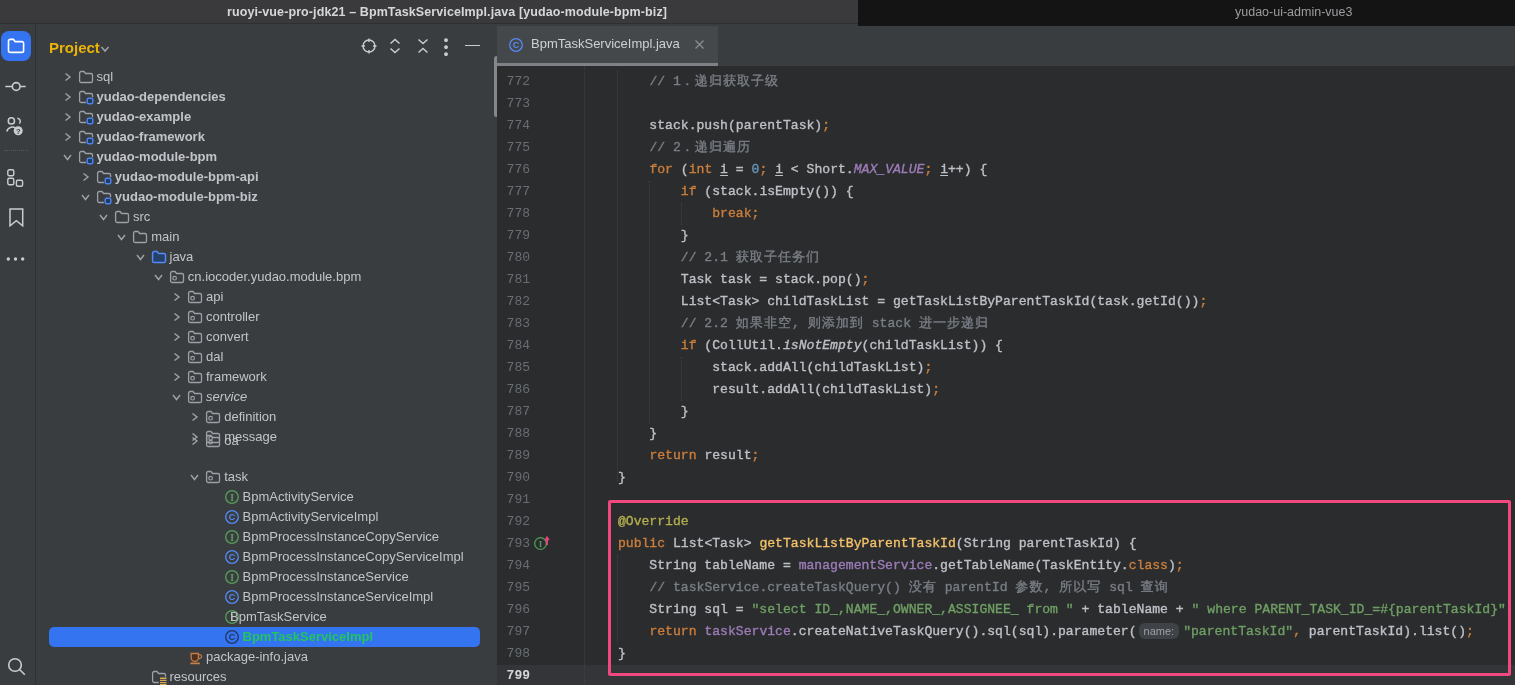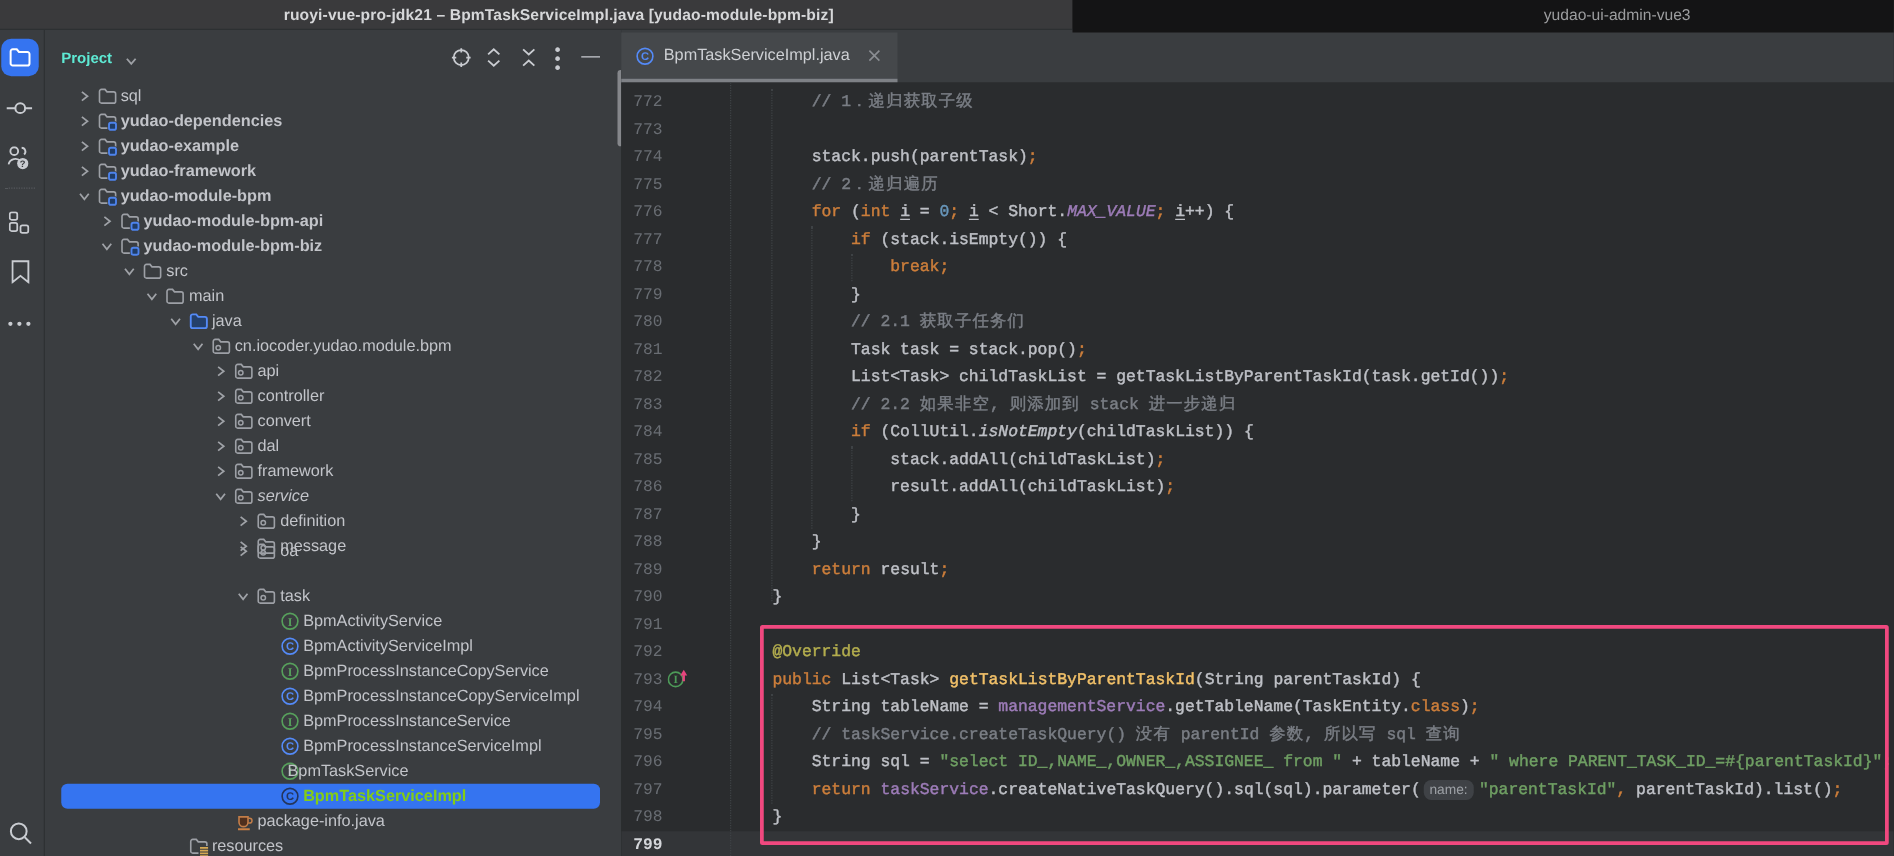--- a/index.html
+++ b/index.html
@@ -75,21 +75,21 @@
 <circle cx="2.3" cy="3" r="1.7"></circle>
       <circle cx="9.5" cy="3" r="1.7"></circle>
       <circle cx="16.7" cy="3" r="1.7"></circle>
     </svg>
 <svg class="abs" style="left:7px;top:634px" width="19" height="19" viewBox="0 0 19 19" fill="none" stroke="#c9ccd1" stroke-width="1.6">
 <circle cx="8" cy="8" r="6.3"></circle>
       <path d="M12.8 12.8 L17.8 17.8"></path>
     </svg>
 </div>
 <div class="abs" id="panel">
-<div class="abs" style="left:13px;top:16px;font-size:12px;font-weight:bold;color:#5eead4;">Project</div>
+<div class="abs" style="left:13px;top:16px;font-size:15px;font-weight:bold;color:#eab308;">Project</div>
 <svg class="abs" style="left:63px;top:21px" width="12" height="10" viewBox="0 0 12 10" fill="none" stroke="#9da0a5" stroke-width="1.5">
       <path d="M2.5 3 L6 7 L9.5 3"></path>
     </svg>
 <svg class="abs" style="left:325px;top:15px" width="16" height="16" viewBox="0 0 16 16" fill="none" stroke="#c9ccd1" stroke-width="1.4">
 <circle cx="8" cy="8" r="6"></circle>
       <path d="M8 0.5 V4 M8 12 V15.5 M0.5 8 H4 M12 8 H15.5"></path>
     </svg>
 <svg class="abs" style="left:352px;top:15px" width="14" height="16" viewBox="0 0 14 16" fill="none" stroke="#c9ccd1" stroke-width="1.5">
 <path d="M2.5 5.5 L7 1.5 L11.5 5.5 M2.5 10.5 L7 14.5 L11.5 10.5"></path>
     </svg>
@@ -359,21 +359,21 @@
           <text x="8" y="11.6" font-size="9.5" font-weight="bold" font-family="Liberation Serif" fill="#57a05c" text-anchor="middle">I</text>
         </svg></div>
 <div class="tlabel" style="position:absolute;left:194px;">BpmTaskService</div>
 </div>
 <div class="trow" style="top:604px;">
 <div class="abs" style="left:13px;top:0;width:431px;height:20px;background:#3574f0;border-radius:5px;"></div>
 <div class="ticon" style="position:absolute;left:187.5px;"><svg width="16" height="16" viewBox="0 0 16 16" fill="none">
           <circle cx="8" cy="8" r="6.3" stroke="#24355c" stroke-width="1.3"></circle>
           <text x="8" y="11.3" font-size="9" font-weight="bold" font-family="Liberation Sans" fill="#24355c" text-anchor="middle">C</text>
         </svg></div>
-<div class="tlabel" style="position:absolute;left:206.5px;color:#84cc16;font-weight:bold;">BpmTaskServiceImpl</div>
+<div class="tlabel" style="position:absolute;left:206.5px;color:#22c55e;font-weight:bold;">BpmTaskServiceImpl</div>
 </div>
 <div class="trow" style="top:624px;">
 <div class="ticon" style="position:absolute;left:151.0px;"><svg width="16" height="16" viewBox="0 0 16 16" fill="none">
           <path d="M4.2 4.5 h7.2 v4.2 a3.6 3.6 0 0 1 -7.2 0 Z" fill="#4f2f1d" stroke="#c27d48" stroke-width="1.3"></path>
           <path d="M11.6 5.6 h1.1 a1.9 1.9 0 0 1 0 3.8 h-1.1" stroke="#c27d48" stroke-width="1.2"></path>
           <path d="M3.4 14.4 h9.4" stroke="#cb8145" stroke-width="1.7"></path>
         </svg></div>
 <div class="tlabel" style="position:absolute;left:170.0px;">package-info.java</div>
 </div>
 <div class="trow" style="top:644px;">

